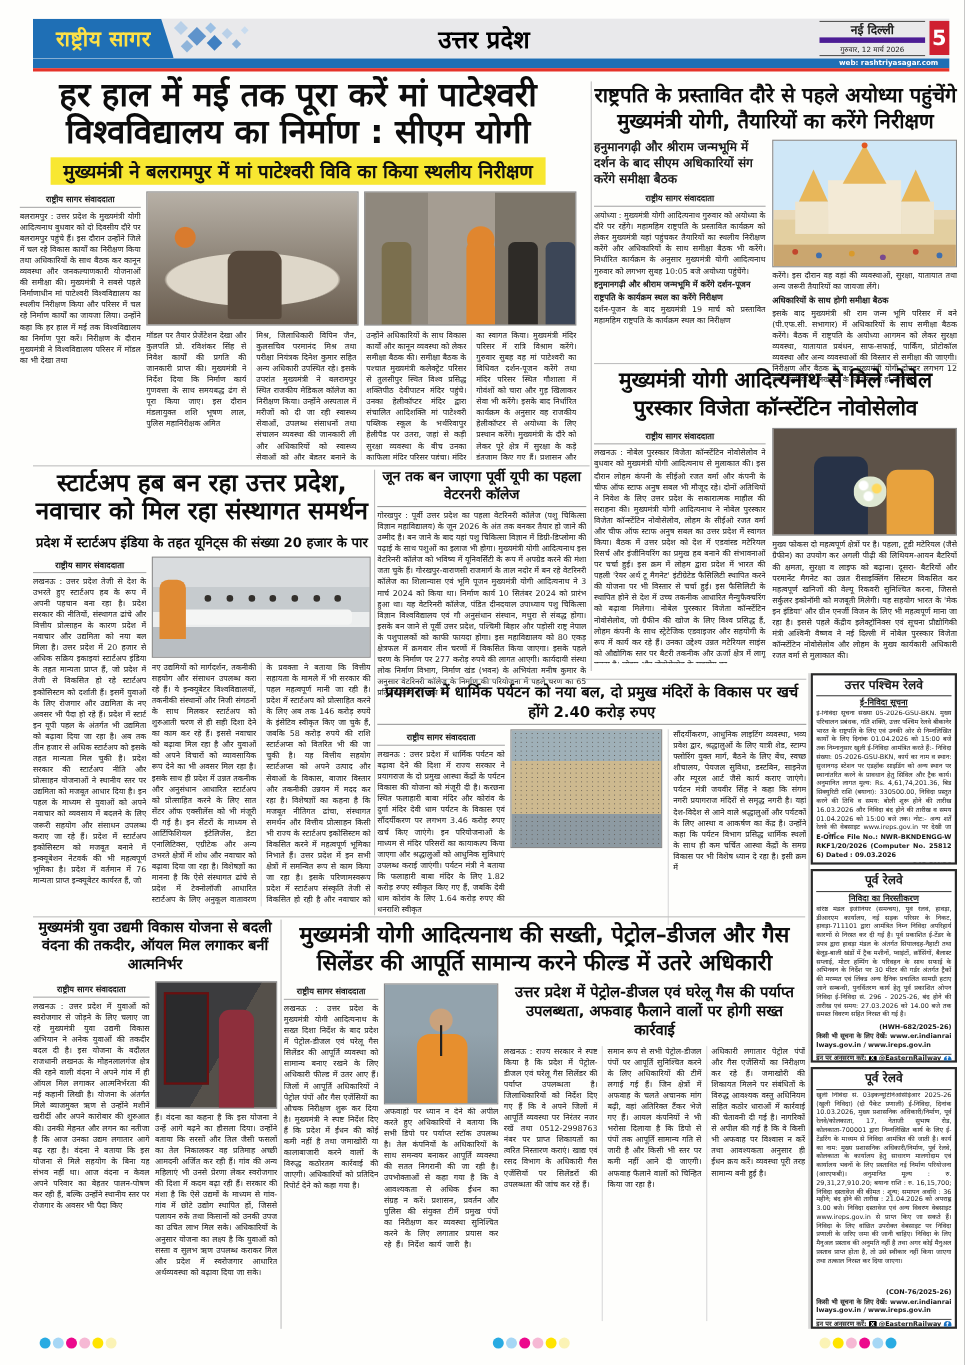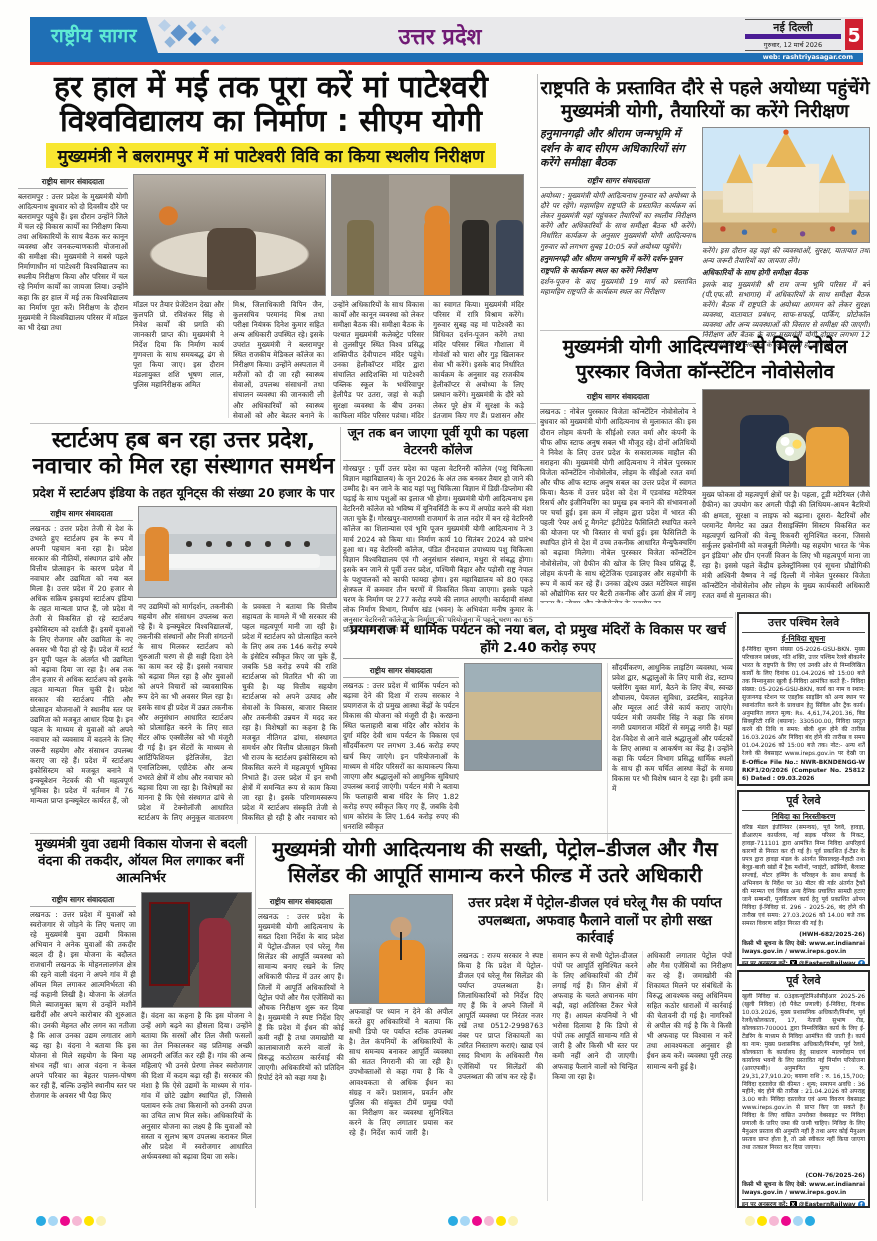--- a/index.html
+++ b/index.html
@@ -4,24 +4,24 @@
 <style>
   html,body{margin:0;padding:0;background:#888;}
   #page{position:relative;width:877px;height:1241px;background:#fefefc;margin:0 auto;
         font-family:"DejaVu Sans",sans-serif;color:#1a1a1a;overflow:hidden;}
   .abs{position:absolute;}
   
   #masthead{left:30px;top:17px;width:833px;}
   #mast-band{position:relative;height:36px;background:#e9e9eb;}
   #mast-blue{position:absolute;left:0;top:0;width:128px;height:36px;background:#1f6fb5;
              clip-path:polygon(0 0,91% 0,100% 100%,0 100%);display:flex;align-items:center;justify-content:center;}
-  #mast-blue .brand{color:#5eead4;font-weight:bold;font-size:19px;letter-spacing:.5px;}
+  #mast-blue .brand{color:#fde047;font-weight:bold;font-size:19px;letter-spacing:.5px;}
   .dia{position:absolute;transform:rotate(45deg);}
   #mast-edition{position:absolute;left:300px;top:3px;width:220px;text-align:center;
-                font-size:22px;font-weight:bold;color:#701a75;}
+                font-size:22px;font-weight:bold;color:#000000;}
   #mast-right{position:absolute;right:22px;top:2px;width:96px;text-align:center;border-top:1px solid #555;border-bottom:1px solid #555;padding:1px 0;}
   #mast-right .city{font-size:11px;font-weight:bold;line-height:1.2;border-bottom:5px solid #4c1d95;}
   #mast-right .date{font-size:6.5px;padding-top:1px;}
   #mast-page{position:absolute;right:0;top:2px;width:18px;height:31px;background:#cf2030;color:#fff;
              display:flex;align-items:center;justify-content:center;font-size:19px;font-weight:bold;}
   #web-strip{height:9px;background:#1f6fb5;color:#fff;font-size:6.5px;font-weight:bold;
              text-align:right;padding-right:10px;line-height:9px;}
   #red-rule{height:3px;background:#e5332a;}
   
   .hl{font-weight:bold;color:#0d0d0d;text-align:center;}
@@ -142,21 +142,21 @@
           <div class="col vline" style="flex:1;margin-left:4px;">मिश्र, जिलाधिकारी विपिन जैन, कुलसचिव परमानंद मिश्र तथा परीक्षा नियंत्रक दिनेश कुमार सहित अन्य अधिकारी उपस्थित रहे। इसके उपरांत मुख्यमंत्री ने बलरामपुर स्थित राजकीय मेडिकल कॉलेज का निरीक्षण किया। उन्होंने अस्पताल में मरीजों को दी जा रही स्वास्थ्य सेवाओं, उपलब्ध संसाधनों तथा संचालन व्यवस्था की जानकारी ली और अधिकारियों को स्वास्थ्य सेवाओं को और बेहतर बनाने के निर्देश दिए। निरीक्षण के बाद मुख्यमंत्री कलेक्ट्रेट सभागार पहुंचे, जहां</div>
           <div class="col vline" style="flex:1;margin-left:4px;">उन्होंने अधिकारियों के साथ विकास कार्यों और कानून व्यवस्था को लेकर समीक्षा बैठक की। समीक्षा बैठक के पश्चात मुख्यमंत्री कलेक्ट्रेट परिसर से तुलसीपुर स्थित विश्व प्रसिद्ध शक्तिपीठ देवीपाटन मंदिर पहुंचे। उनका हेलीकॉप्टर मंदिर द्वारा संचालित आदिशक्ति मां पाटेश्वरी पब्लिक स्कूल के भर्थरिवापुर हेलीपैड पर उतरा, जहां से कड़ी सुरक्षा व्यवस्था के बीच उनका काफिला मंदिर परिसर पहुंचा। मंदिर पहुंचने पर शक्तिपीठ देवीपाटन के पीठाधीश्वर मिथिलेश नाथ योगी ने मुख्यमंत्री</div>
           <div class="col vline" style="flex:1;margin-left:4px;">का स्वागत किया। मुख्यमंत्री मंदिर परिसर में रात्रि विश्राम करेंगे। गुरुवार सुबह वह मां पाटेश्वरी का विधिवत दर्शन-पूजन करेंगे तथा मंदिर परिसर स्थित गौशाला में गोवंशों को चारा और गुड़ खिलाकर सेवा भी करेंगे। इसके बाद निर्धारित कार्यक्रम के अनुसार वह राजकीय हेलीकॉप्टर से अयोध्या के लिए प्रस्थान करेंगे। मुख्यमंत्री के दौरे को लेकर पूरे क्षेत्र में सुरक्षा के कड़े इंतजाम किए गए हैं। प्रशासन और पुलिस के वरिष्ठ अधिकारी लगातार व्यवस्थाओं की निगरानी कर रहे हैं।</div>
         </div>
       </div>
     </div>
   </div>
 
   <div class="abs" style="left:540px;top:76px;width:330px;height:250px;">
     <div class="hl" style="font-size:18.5px;line-height:1.25;">राष्ट्रपति के प्रस्तावित दौरे से पहले अयोध्या पहुंचेंगे मुख्यमंत्री योगी, तैयारियों का करेंगे निरीक्षण</div>
-    <div class="row" style="margin-top:5px;font-style:italic;">
+    <div class="row" style="margin-top:5px;">
       <div style="width:156px;flex:none;">
         <div style="font-size:11px;font-weight:bold;line-height:1.3;">हनुमानगढ़ी और श्रीराम जन्मभूमि में दर्शन के बाद सीएम अधिकारियों संग करेंगे समीक्षा बैठक</div>
         <div class="byline" style="margin-top:3px;">राष्ट्रीय सागर संवाददाता</div>
         <div class="col" style="height:128px;">
           <span>अयोध्या : मुख्यमंत्री योगी आदित्यनाथ गुरुवार को अयोध्या के दौरे पर रहेंगे। महामहिम राष्ट्रपति के प्रस्तावित कार्यक्रम को लेकर मुख्यमंत्री यहां पहुंचकर तैयारियों का स्थलीय निरीक्षण करेंगे और अधिकारियों के साथ समीक्षा बैठक भी करेंगे। निर्धारित कार्यक्रम के अनुसार मुख्यमंत्री योगी आदित्यनाथ गुरुवार को लगभग सुबह 10:05 बजे अयोध्या पहुंचेंगे।</span>
           <div class="cross">हनुमानगढ़ी और श्रीराम जन्मभूमि में करेंगे दर्शन-पूजन</div>
           <div class="cross">राष्ट्रपति के कार्यक्रम स्थल का करेंगे निरीक्षण</div>
           <span>दर्शन-पूजन के बाद मुख्यमंत्री 19 मार्च को प्रस्तावित महामहिम राष्ट्रपति के कार्यक्रम स्थल का निरीक्षण</span>
         </div>
       </div>

